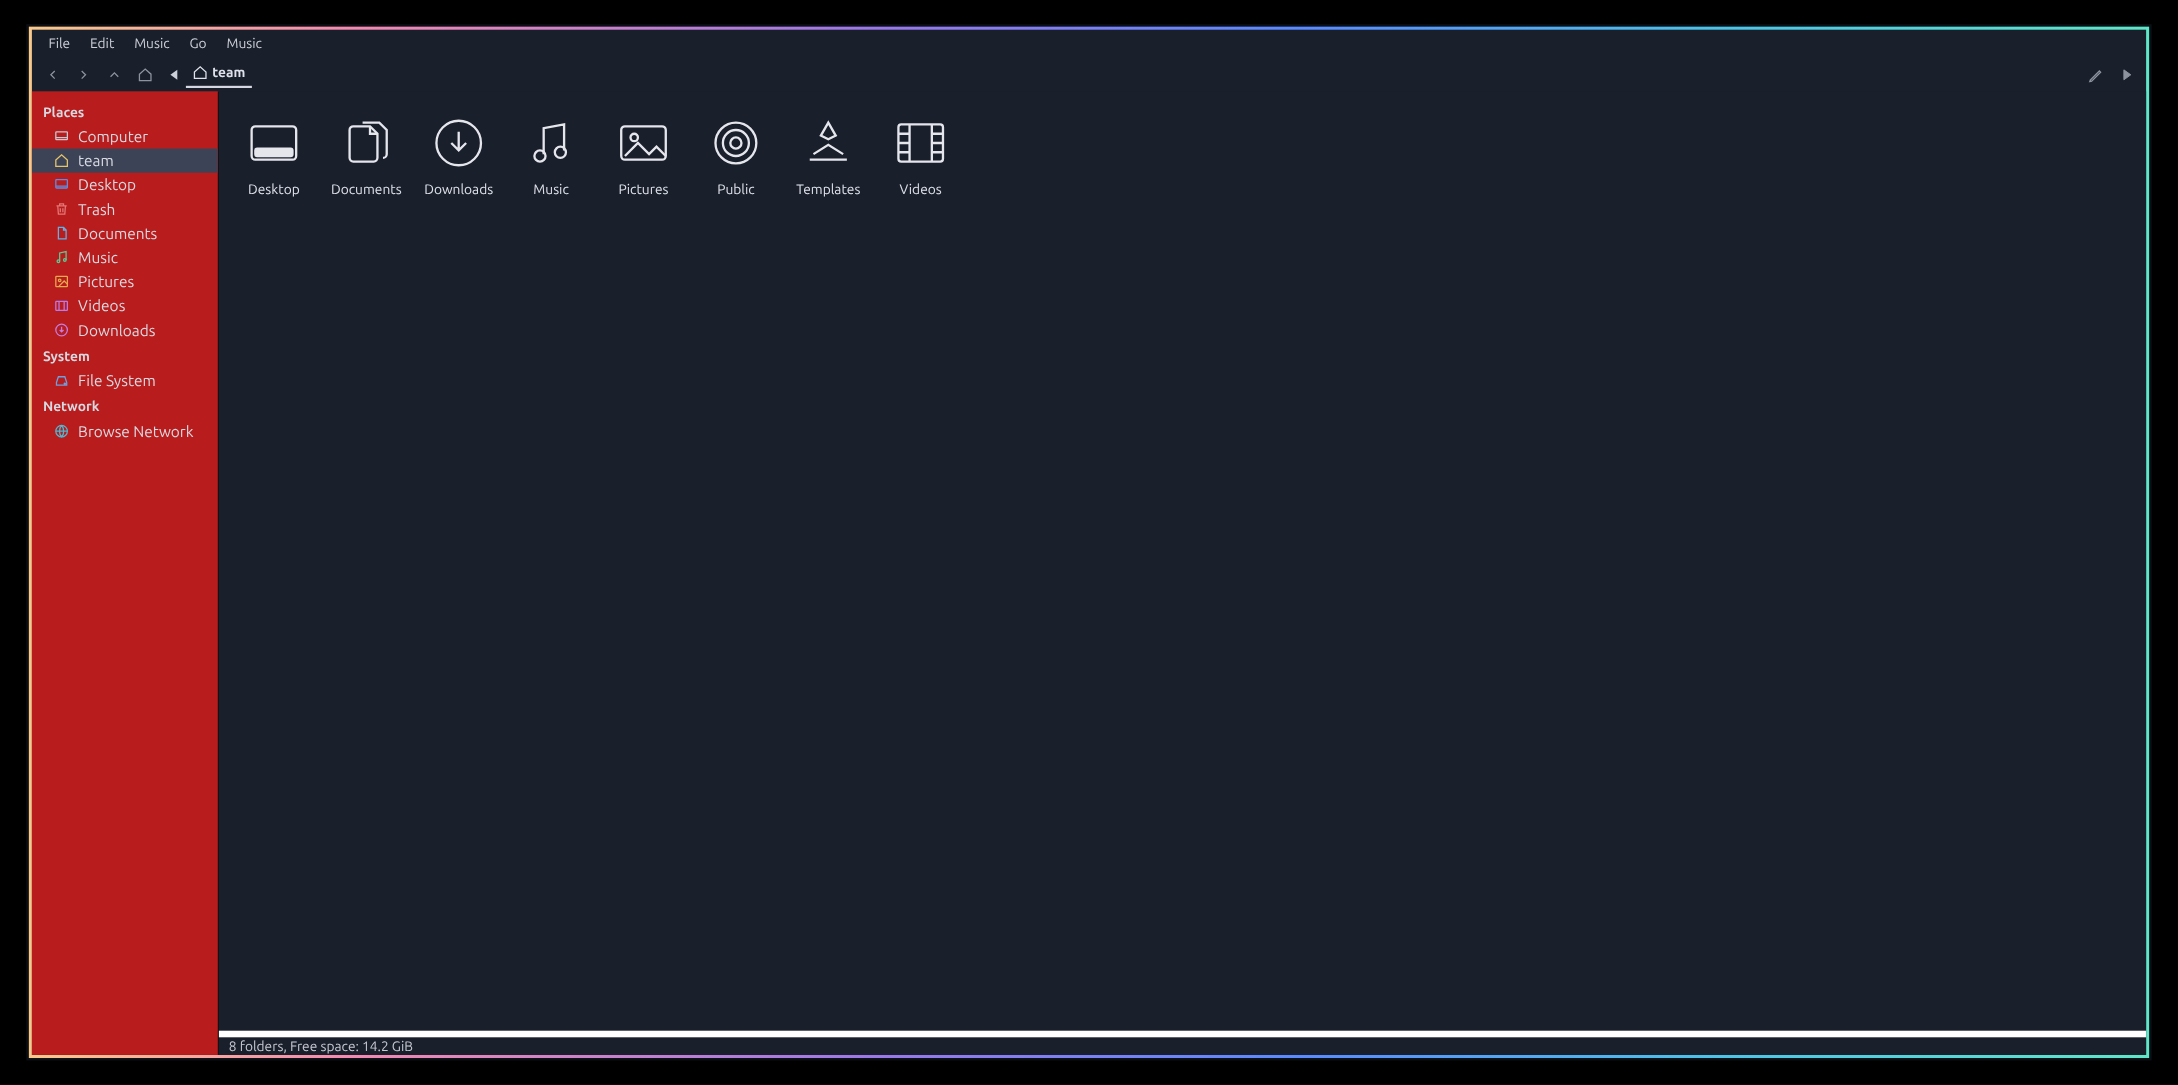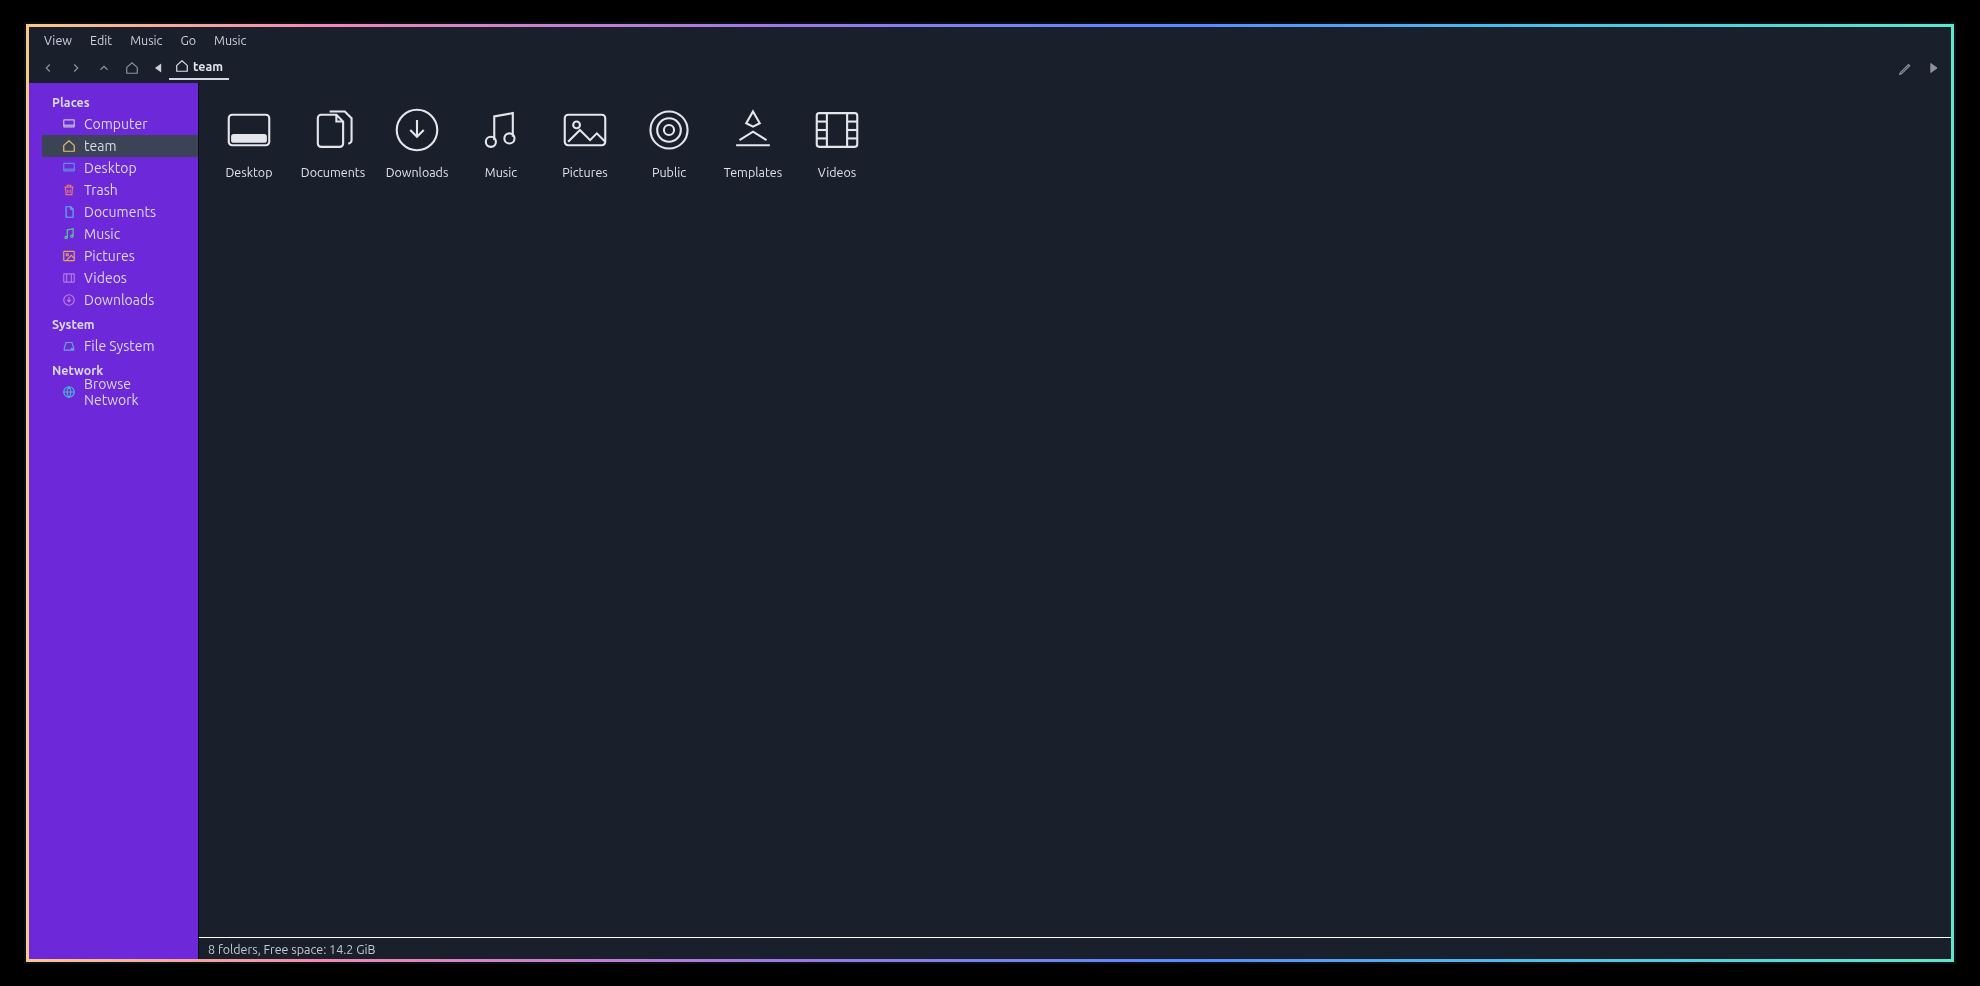--- a/index.html
+++ b/index.html
@@ -30,46 +30,46 @@
 .bread-seg { display: flex; align-items: center; gap: 4px; padding: 3px 6px 5px; color: #dfe2ea; font-size: 12.5px; font-weight: 600; border-bottom: 2px solid #d5d8e0; }
 .bread-seg svg { stroke: #dfe2ea; }
 
 .toolbar-right { margin-left: auto; display: flex; align-items: center; }
 .toolbar-right .nav-btn { color: #8e93a0; }
 
 
 .main { display: flex; flex: 1; min-height: 0; }
 
 
-.sidebar { width: 170px; background: #6d28d9; border-right: 1px solid #0a0f16; padding-top: 6px; overflow-y: auto; padding-left: 13px; }
+.sidebar { width: 170px; background: #b91c1c; border-right: 1px solid #0a0f16; padding-top: 6px; overflow-y: auto; }
 .sb-header { color: #d6d9e1; font-size: 12.5px; font-weight: 600; padding: 6px 10px 4px; }
 .sb-item { display: flex; align-items: center; gap: 8px; padding: 3px 10px 3px 20px; color: #d8dbe3; font-size: 14px; height: 22px; cursor: default; }
 .sb-item.selected { background: #3c4356; }
 .sb-item .icn { width: 14px; height: 14px; display: flex; align-items: center; justify-content: center; }
 
 
 .content { flex: 1; background: #1a1f2c; display: flex; flex-direction: column; }
 .grid { flex: 1; padding: 14px 8px; display: flex; flex-wrap: wrap; gap: 0; align-content: flex-start; }
 .folder { width: 84px; display: flex; flex-direction: column; align-items: center; gap: 8px; padding: 6px 2px; cursor: default; }
 .folder .fi { width: 54px; height: 54px; display: flex; align-items: center; justify-content: center; }
 .folder .label { color: #dfe2ea; font-size: 12.5px; text-align: center; }
 
 
-.statusbar { height: 22px; border-top: 1px solid #ffffff; display: flex; align-items: center; padding: 0 9px; color: #c6c9d2; font-size: 12.5px; }
+.statusbar { height: 22px; border-top: 6px solid #ffffff; display: flex; align-items: center; padding: 0 9px; color: #c6c9d2; font-size: 12.5px; }
 
 svg { display: block; }
 </style>
 </head>
 <body>
 
 <div class="frame">
   <div class="frame-inner">
 
     <div class="menubar" id="menubar">
-        <span>View</span>
+        <span>File</span>
         <span>Edit</span>
         <span>Music</span>
         <span>Go</span>
         <span>Music</span>
       </div>
 
     <div class="toolbar">
       <div class="nav-btn">
         <svg width="14" height="14" viewBox="0 0 24 24" fill="none" stroke-width="2">
             <polyline points="15 18 9 12 15 6"></polyline>

